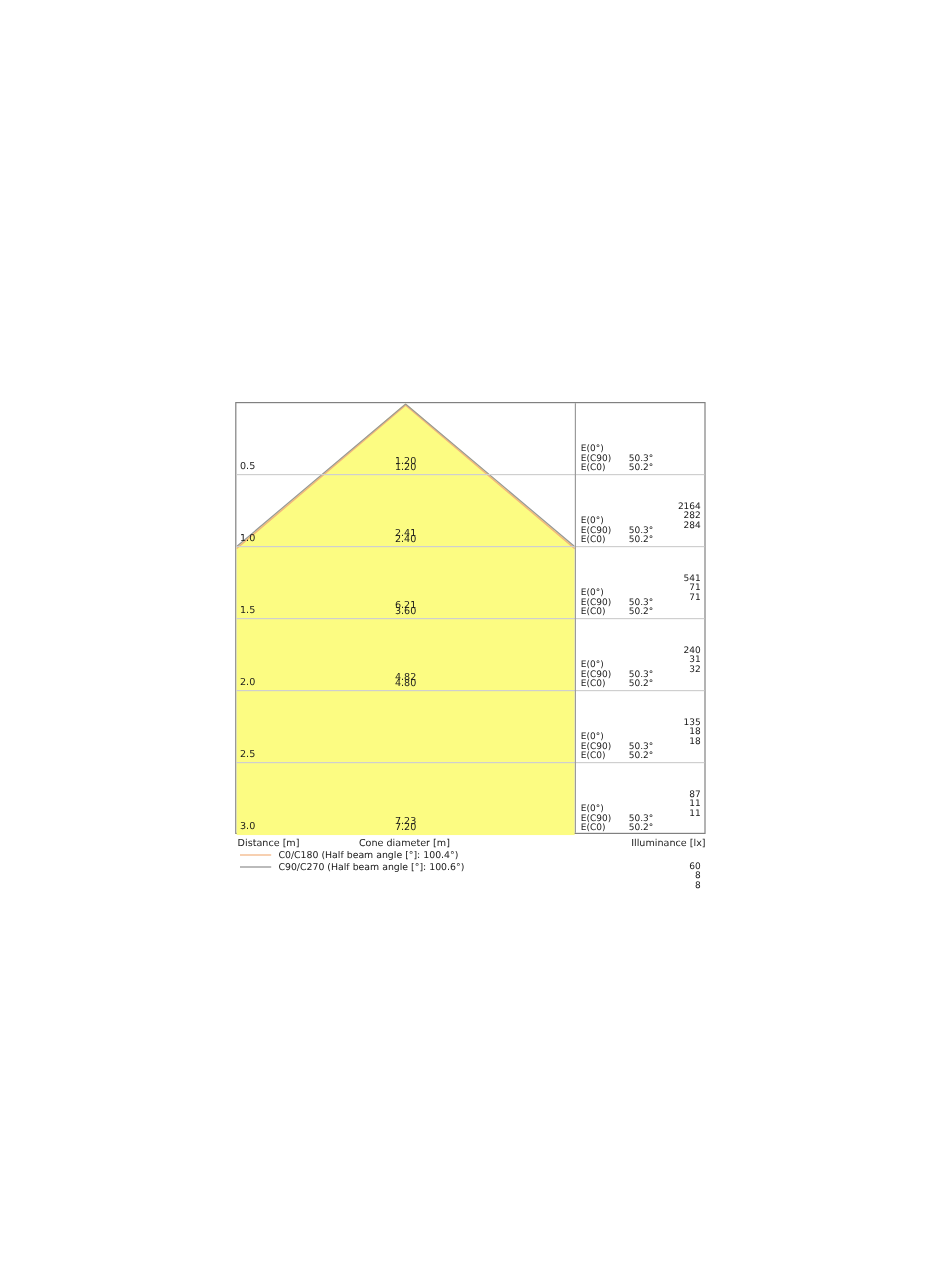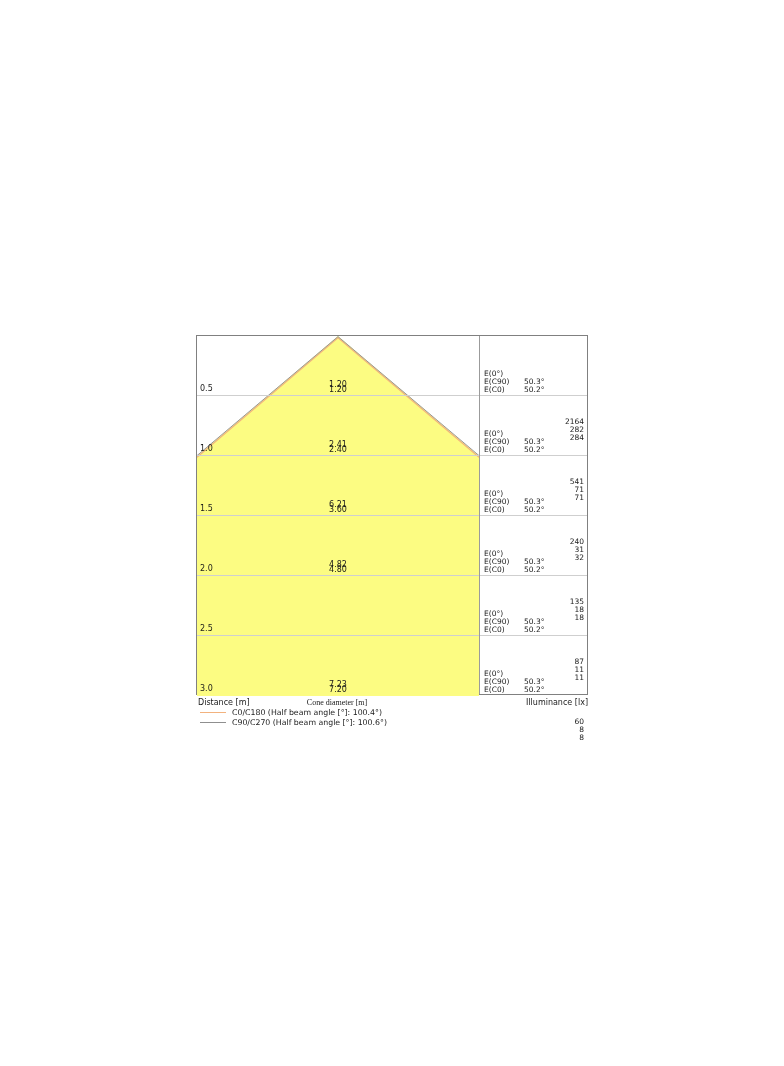--- a/index.html
+++ b/index.html
@@ -34,21 +34,21 @@
   .dia-pair .d-top{display:block;line-height:8px;margin-bottom:-3px;}
   .dia-pair .d-bot{display:block;line-height:8px;}
   .e-block{
     position:absolute;left:283px;width:107px;box-sizing:border-box;
     padding:0 3px 0 4px;font-size:7.5px;
   }
   .e-row{display:grid;grid-template-columns:40px 34px 1fr;line-height:8px;height:8px;}
   .e-row .e-val{text-align:right;margin-top:48px;}
   .axis-row{position:absolute;left:196px;top:698px;width:392px;height:10px;font-size:8px;}
   .axis-row .ax-dist{position:absolute;left:2px;top:0;}
-  .axis-row .ax-cone{position:absolute;left:141px;top:0;transform:translateX(-50%);white-space:nowrap;font-family:Liberation Serif, serif;}
+  .axis-row .ax-cone{position:absolute;left:141px;top:0;transform:translateX(-50%);white-space:nowrap;}
   .axis-row .ax-ill{position:absolute;right:0;top:0;text-align:right;}
   .legend{position:absolute;left:196px;top:708px;}
   .legend-row{display:flex;align-items:center;height:9.5px;}
   .legend-swatch{width:26px;height:1px;margin-left:4px;margin-right:6px;flex:0 0 auto;}
   .legend-label{font-size:7.8px;line-height:9px;white-space:nowrap;}
 </style>
 </head>
 <body>
 
 <div class="chart">

